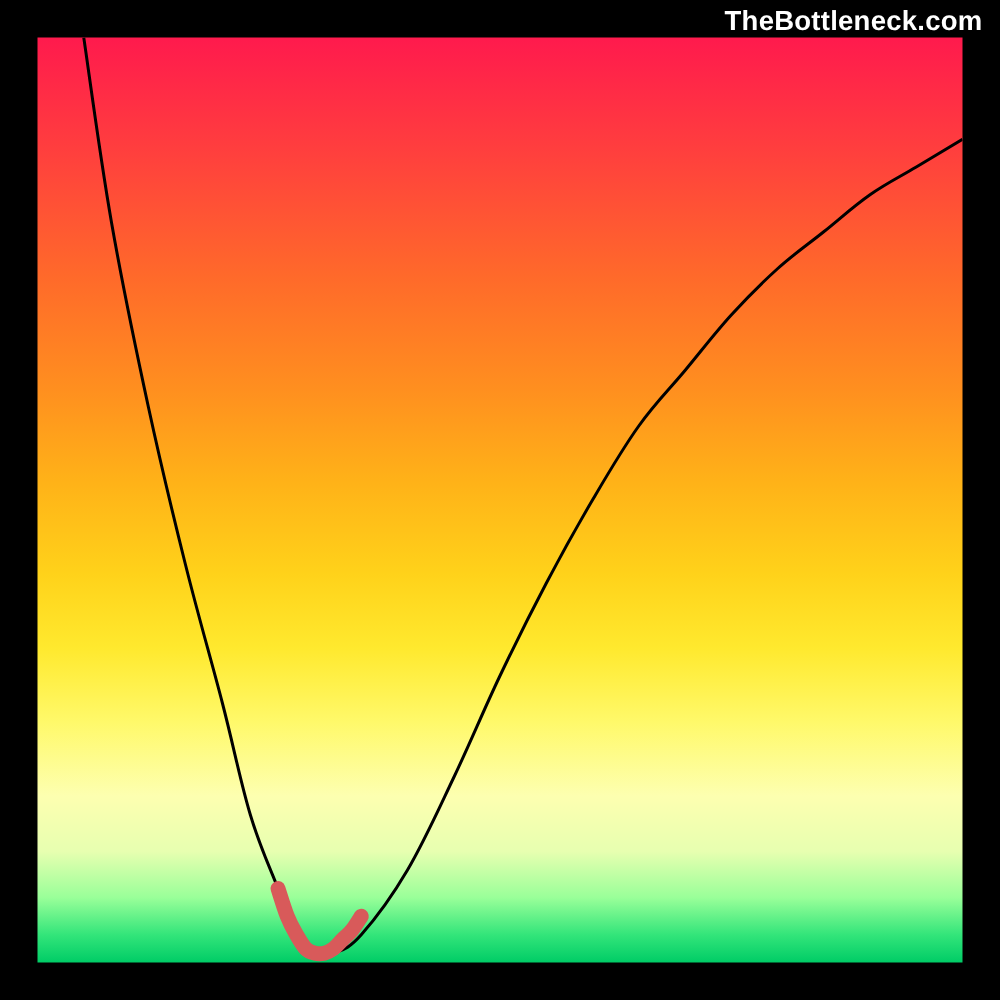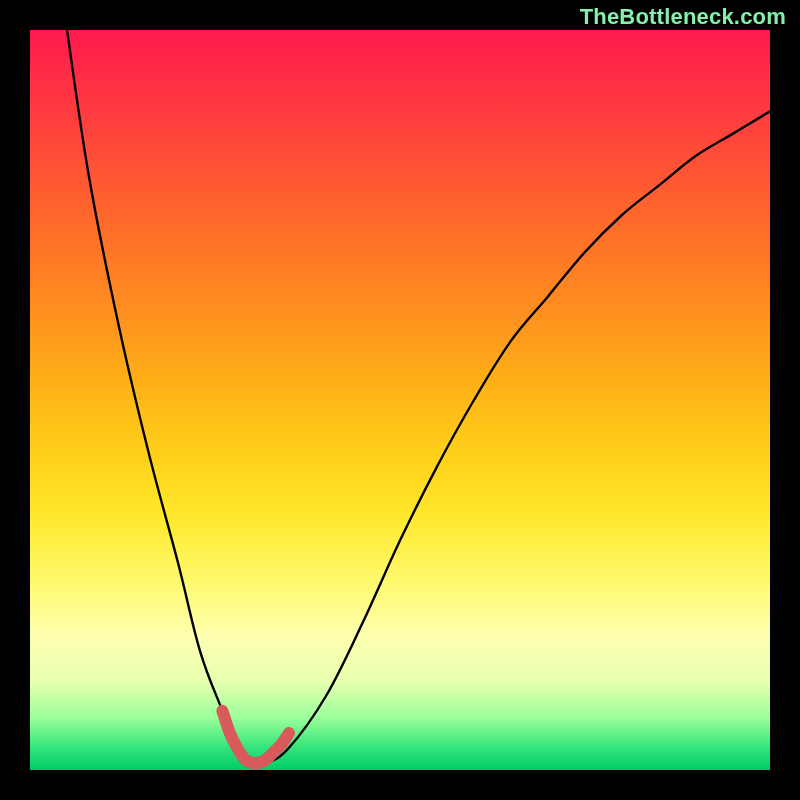--- a/index.html
+++ b/index.html
@@ -40,21 +40,21 @@
       #00cc66 100%
     );
   }
   .watermark {
     position: absolute;
     top: 4px;
     right: 14px;
     font-family: Arial, Helvetica, sans-serif;
     font-size: 22px;
     font-weight: 600;
-    color: #86efac;
+    color: #ffffff;
     letter-spacing: 0.2px;
   }
   svg.curve {
     position: absolute;
     top: 0;
     left: 0;
     width: 740px;
     height: 740px;
   }
 </style>

